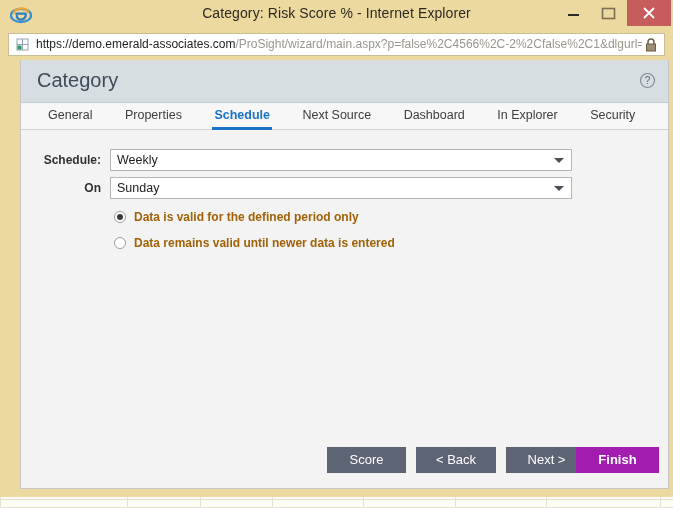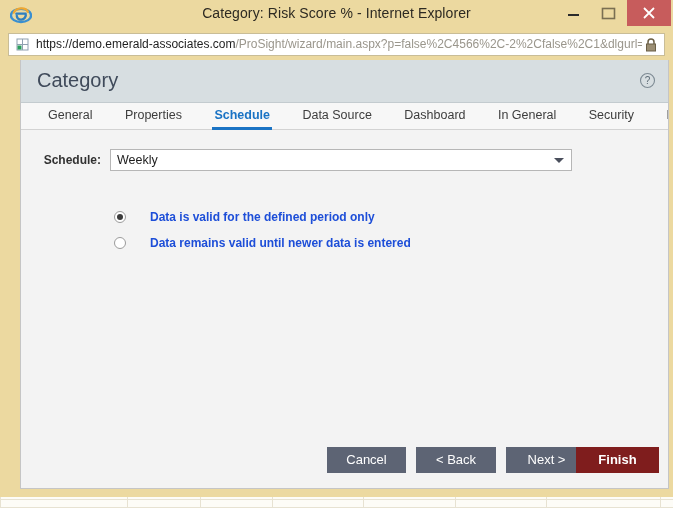--- a/index.html
+++ b/index.html
@@ -277,23 +277,22 @@
     border-radius: 50%;
     background: #3b3b3b;
   }
   .radio-label {
     position: absolute;
     left: 24px;
     top: 0;
     line-height: 18px;
     font-size: 12px;
     font-weight: bold;
-    color: #1d4ed8;
+    color: #a16207;
     white-space: nowrap;
-    margin-left: 16px;
   }
 
   
   .footer {
     position: absolute;
     left: 0;
     right: 0;
     bottom: 0;
     height: 47px;
     background: #f3f3f3;
@@ -306,21 +305,21 @@
     text-align: center;
     font-size: 13px;
     color: #ffffff;
     cursor: pointer;
     border: none;
     padding: 0;
     font-family: "Liberation Sans", sans-serif;
     box-sizing: border-box;
   }
   .btn-gray { background: #5d6474; }
-  .btn-blue { background: #7f1d1d; font-weight: bold; }
+  .btn-blue { background: #a21caf; font-weight: bold; }
   .btn-cancel { right: 262px; width: 79px; }
   .btn-back   { right: 172px; width: 80px; }
   .btn-next   { right: 81px;  width: 81px; }
   .btn-finish { right: 9px;   width: 83px; }
 </style>
 </head>
 <body>
 
 <div id="screen">
 
@@ -394,50 +393,57 @@
             <circle cx="8.5" cy="8.5" r="7" fill="none" stroke="#7d8a93" stroke-width="1.1"></circle>
             <text x="8.5" y="12.3" font-size="10" fill="#5d6b75" text-anchor="middle" font-family="Liberation Sans, sans-serif">?</text>
           </svg>
         </span>
       </div>
 
       <div class="tabs">
         <div class="tab">General</div>
         <div class="tab">Properties</div>
         <div class="tab active">Schedule</div>
-        <div class="tab">Data Source</div>
+        <div class="tab">Next Source</div>
         <div class="tab">Dashboard</div>
-        <div class="tab">In General</div>
+        <div class="tab">In Explorer</div>
         <div class="tab">Security</div>
         <div class="tab">Knowledge</div>
       </div>
 
       <div class="form-body">
 
         <div class="form-row row-schedule">
           <div class="field-label">Schedule:</div>
           <div class="select-box">
             <span class="select-value">Weekly</span>
             <span class="select-arrow"></span>
           </div>
         </div>
 
+        <div class="form-row row-on">
+          <div class="field-label">On</div>
+          <div class="select-box">
+            <span class="select-value">Sunday</span>
+            <span class="select-arrow"></span>
+          </div>
+        </div>
 
         <div class="radio-row radio-1">
           <span class="radio-mark checked"></span>
           <span class="radio-label">Data is valid for the defined period only</span>
         </div>
 
         <div class="radio-row radio-2">
           <span class="radio-mark"></span>
           <span class="radio-label">Data remains valid until newer data is entered</span>
         </div>
 
         <div class="footer">
-          <button class="btn btn-gray btn-cancel">Cancel</button>
+          <button class="btn btn-gray btn-cancel">Score</button>
           <button class="btn btn-gray btn-back">&lt; Back</button>
           <button class="btn btn-gray btn-next">Next &gt;</button>
           <button class="btn btn-blue btn-finish">Finish</button>
         </div>
 
       </div>
     </div>
   </div>
 </div>
 

